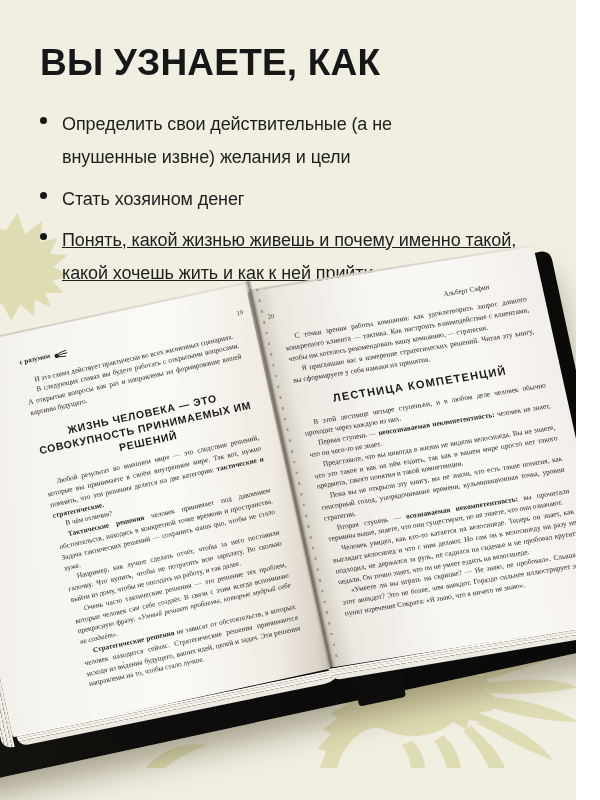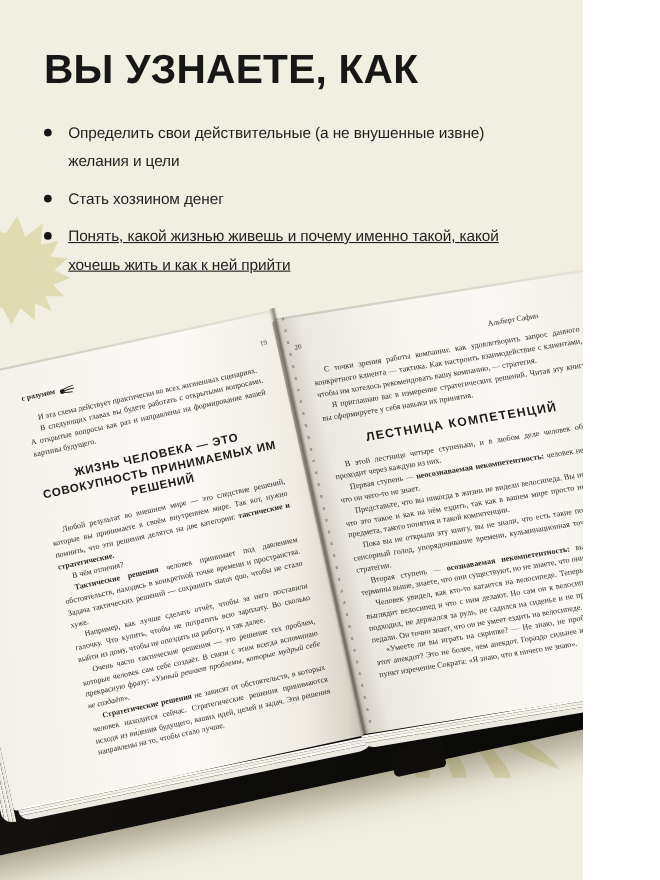--- a/index.html
+++ b/index.html
@@ -1,26 +1,26 @@
 <!DOCTYPE html>
 <html><head>
 <meta charset="utf-8">
 <style>
   html,body{margin:0;padding:0;}
-  .canvas{position:relative;width:530px;height:800px;overflow:hidden;
+  .canvas{position:relative;width:576px;height:800px;overflow:hidden;
           background:#f1efe2;font-family:"Liberation Sans",sans-serif;}
   
   .art{position:absolute;inset:0;z-index:1;}
   
   .top{position:relative;z-index:2;padding:42px 40px 0 40px;}
   .title{margin:0 0 24px 0;font-size:37px;font-weight:700;color:#171717;letter-spacing:.2px;}
   .bullets{list-style:none;margin:0;padding:0;}
   .bullets li{display:flex;gap:15px;margin:0 0 8px 0;}
   .dot{flex:none;width:7px;height:7px;border-radius:50%;background:#151515;margin-top:9px;}
-  .btxt{font-size:14px;line-height:1.85;letter-spacing:-0.1px;color:#1f1f1f;max-width:532px;}
+  .btxt{font-size:18px;line-height:1.85;letter-spacing:-0.1px;color:#1f1f1f;max-width:532px;}
   .w1 .btxt{max-width:420px;}
   .w4 .btxt{max-width:455px;text-decoration:underline;}
   
   .book{position:absolute;inset:0;z-index:3;}
   .cover{position:absolute;left:-90px;top:318px;width:690px;height:400px;
          background:linear-gradient(115deg,#1b1915,#0e0d0b 45%,#090908);
          border-radius:10px;transform:rotate(-12.2deg);
          box-shadow:0 20px 30px -4px rgba(96,88,58,.5);}
   .spine-notch{position:absolute;left:356px;top:676px;width:48px;height:26px;
          background:#0e0d0b;border-radius:4px;transform:rotate(-12deg);}

